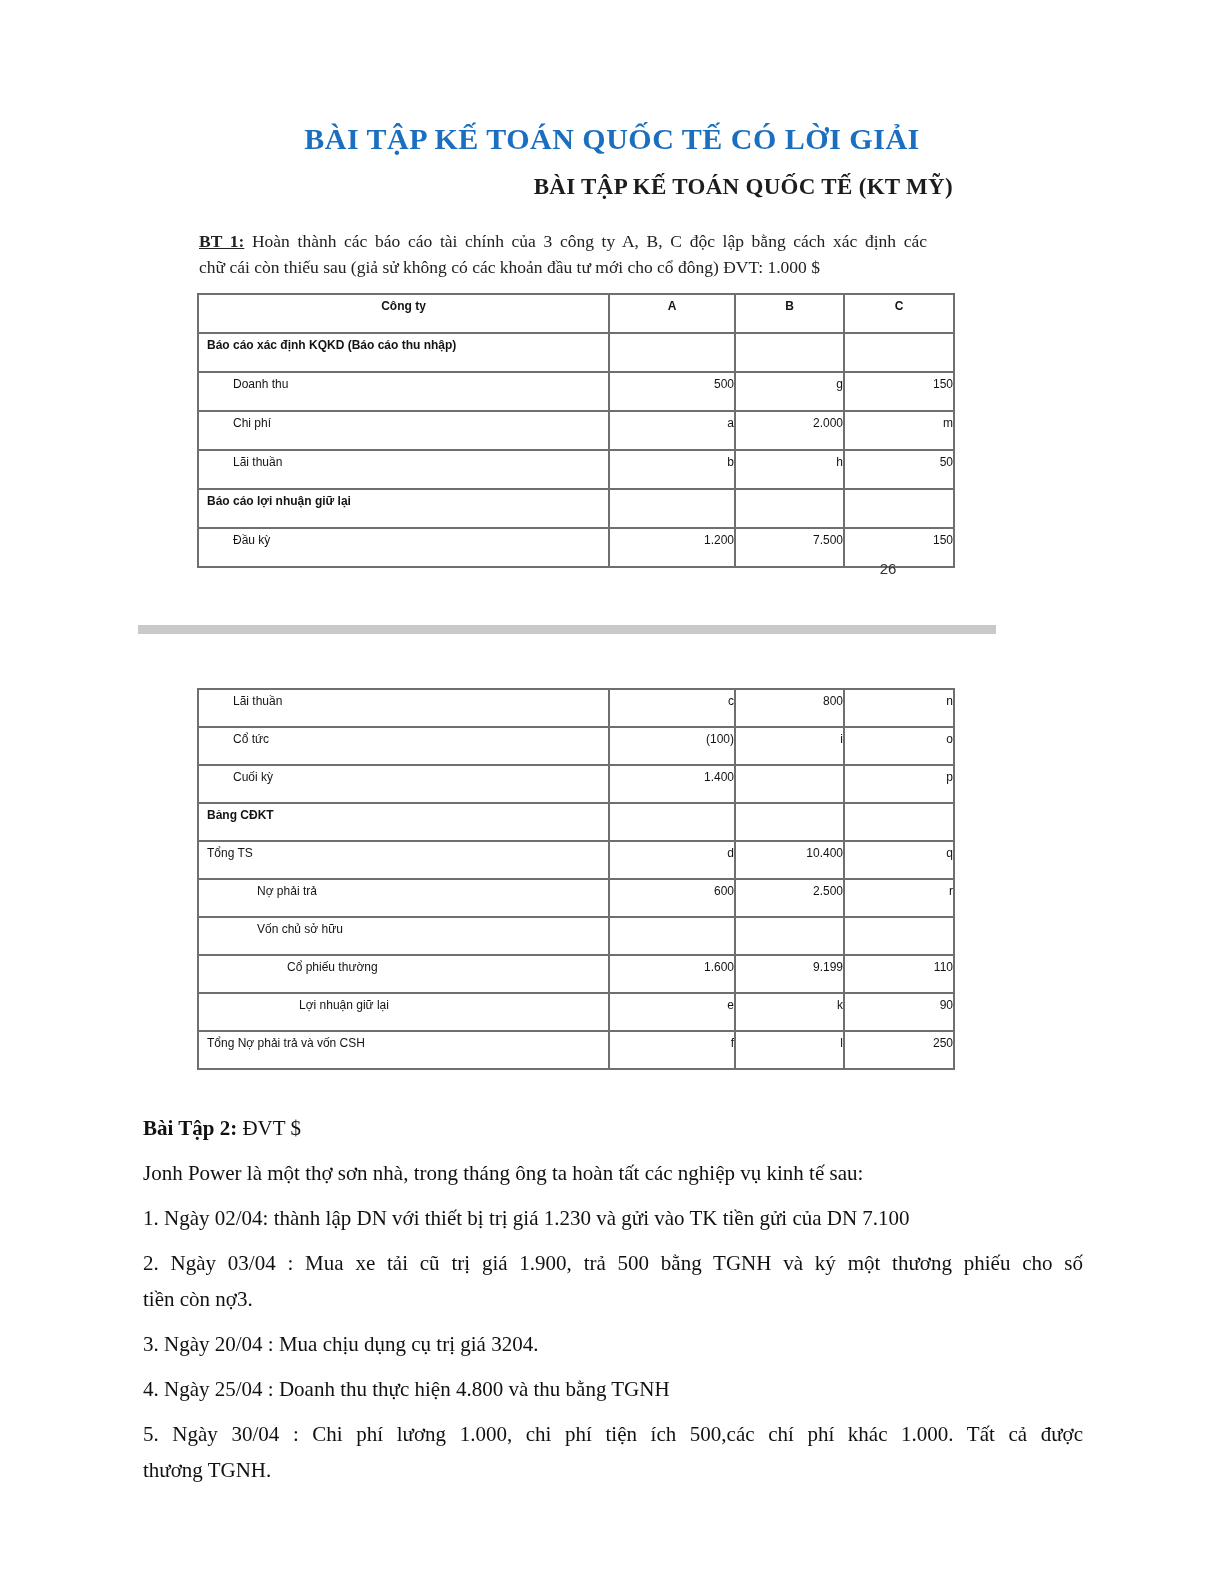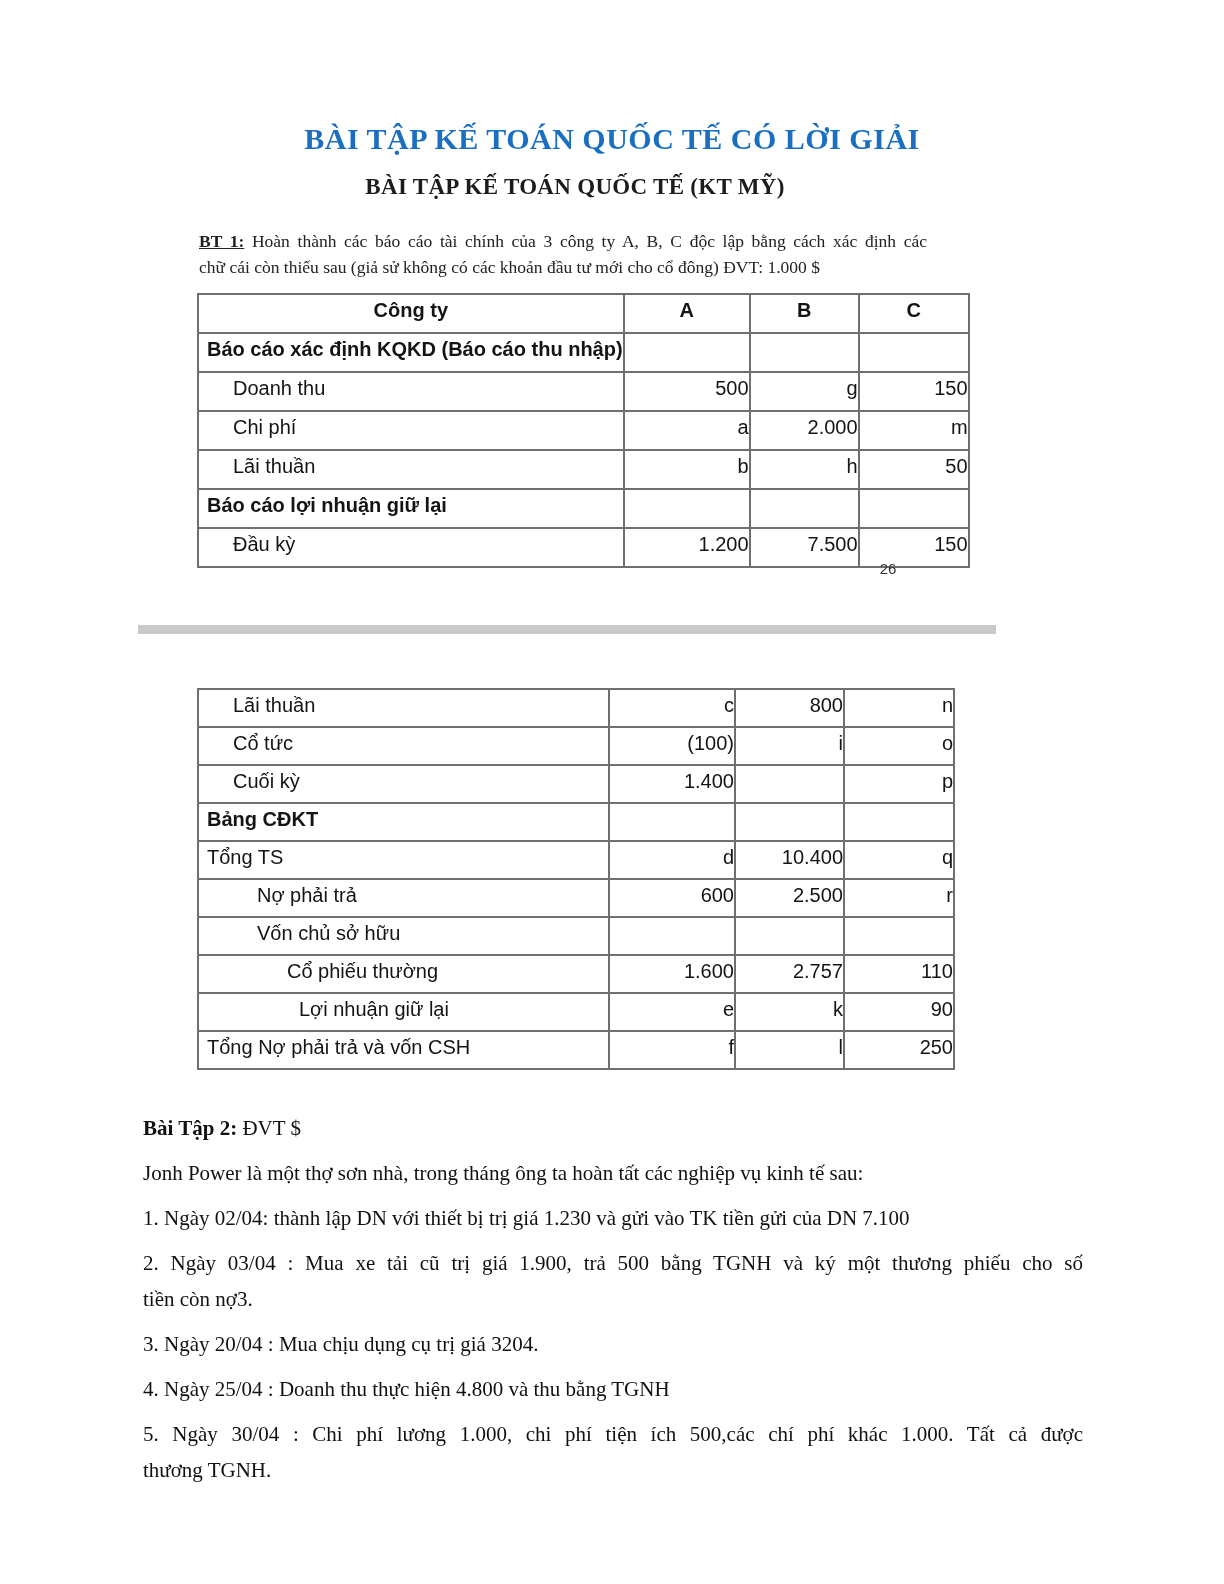--- a/index.html
+++ b/index.html
@@ -8,36 +8,36 @@
     font-family:"Liberation Serif", serif;color:#1a1a1a;
   }
   .abs{position:absolute;}
 
   
   .doc-title{
     top:104px;left:0;width:1224px;text-align:center;
     font-size:30px;font-weight:bold;letter-spacing:.5px;
   }
   .doc-subtitle{
-    top:174px;left:197px;width:756px;text-align:center;
+    top:174px;left:197px;width:756px;text-align:right;
     font-size:23px;font-weight:bold;color:#1c1c1c;letter-spacing:.3px;
   }
 
   
   .bt1{
     top:228px;left:199px;width:728px;
     font-size:17.5px;line-height:26px;color:#222;
   }
   .bt1 .just{text-align:justify;text-align-last:justify;}
   .bt1-label{font-weight:bold;text-decoration:underline;}
 
   
   table.fin{
     border-collapse:collapse;table-layout:fixed;
-    font-family:"Liberation Sans", sans-serif;font-size:20px;color:#141414;
+    font-family:"Liberation Sans", sans-serif;font-size:12px;color:#141414;
   }
   table.fin td,table.fin th{
     border:2px solid #6f6f6f;vertical-align:top;
     padding:4px 0 0 0;overflow:hidden;white-space:nowrap;
   }
   table.fin th{font-weight:bold;text-align:center;}
   td.lbl{text-align:left;}
   td.val{text-align:right;padding-right:12px;}
   .bold{font-weight:bold;}
   .ind0{padding-left:8px !important;}
@@ -185,21 +185,21 @@
       </tr>
       <tr>
         <td class="lbl ind2">Vốn chủ sở hữu</td>
         <td class="val"></td>
         <td class="val"></td>
         <td class="val"></td>
       </tr>
       <tr>
         <td class="lbl ind3">Cổ phiếu thường</td>
         <td class="val">1.600</td>
-        <td class="val">2.757</td>
+        <td class="val">9.199</td>
         <td class="val">110</td>
       </tr>
       <tr>
         <td class="lbl ind4">Lợi nhuận giữ lại</td>
         <td class="val">e</td>
         <td class="val">k</td>
         <td class="val">90</td>
       </tr>
       <tr>
         <td class="lbl ind0">Tổng Nợ phải trả và vốn CSH</td>

